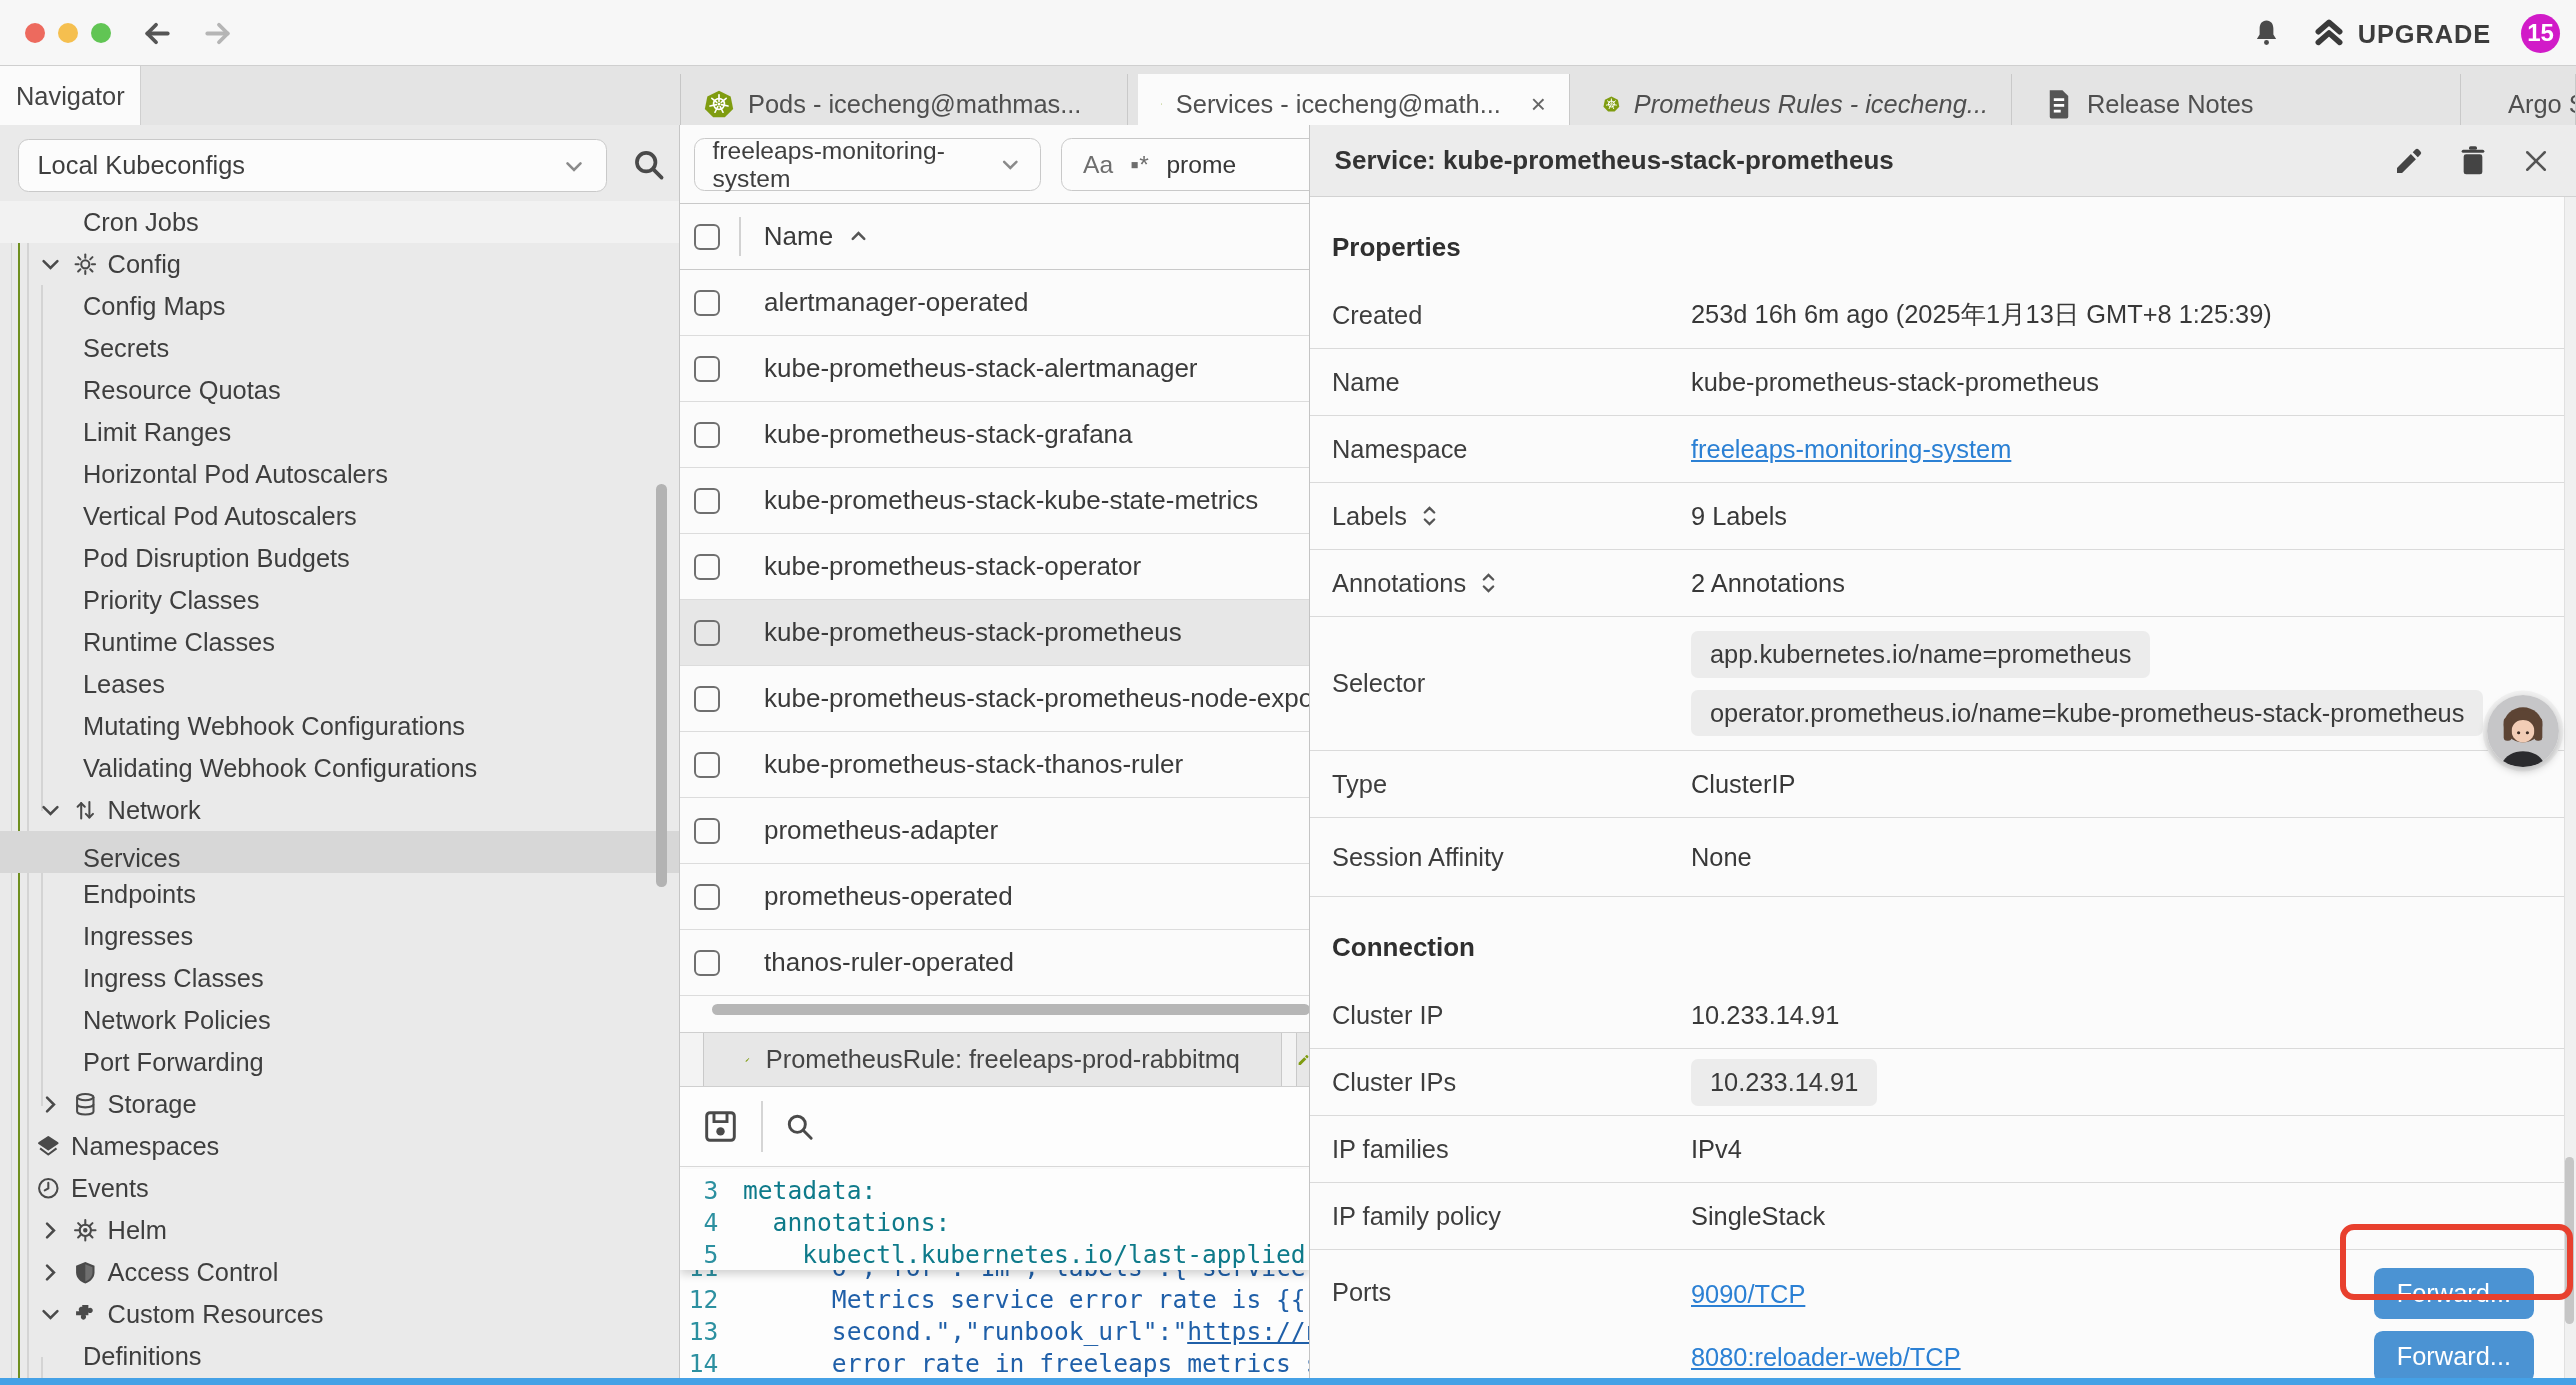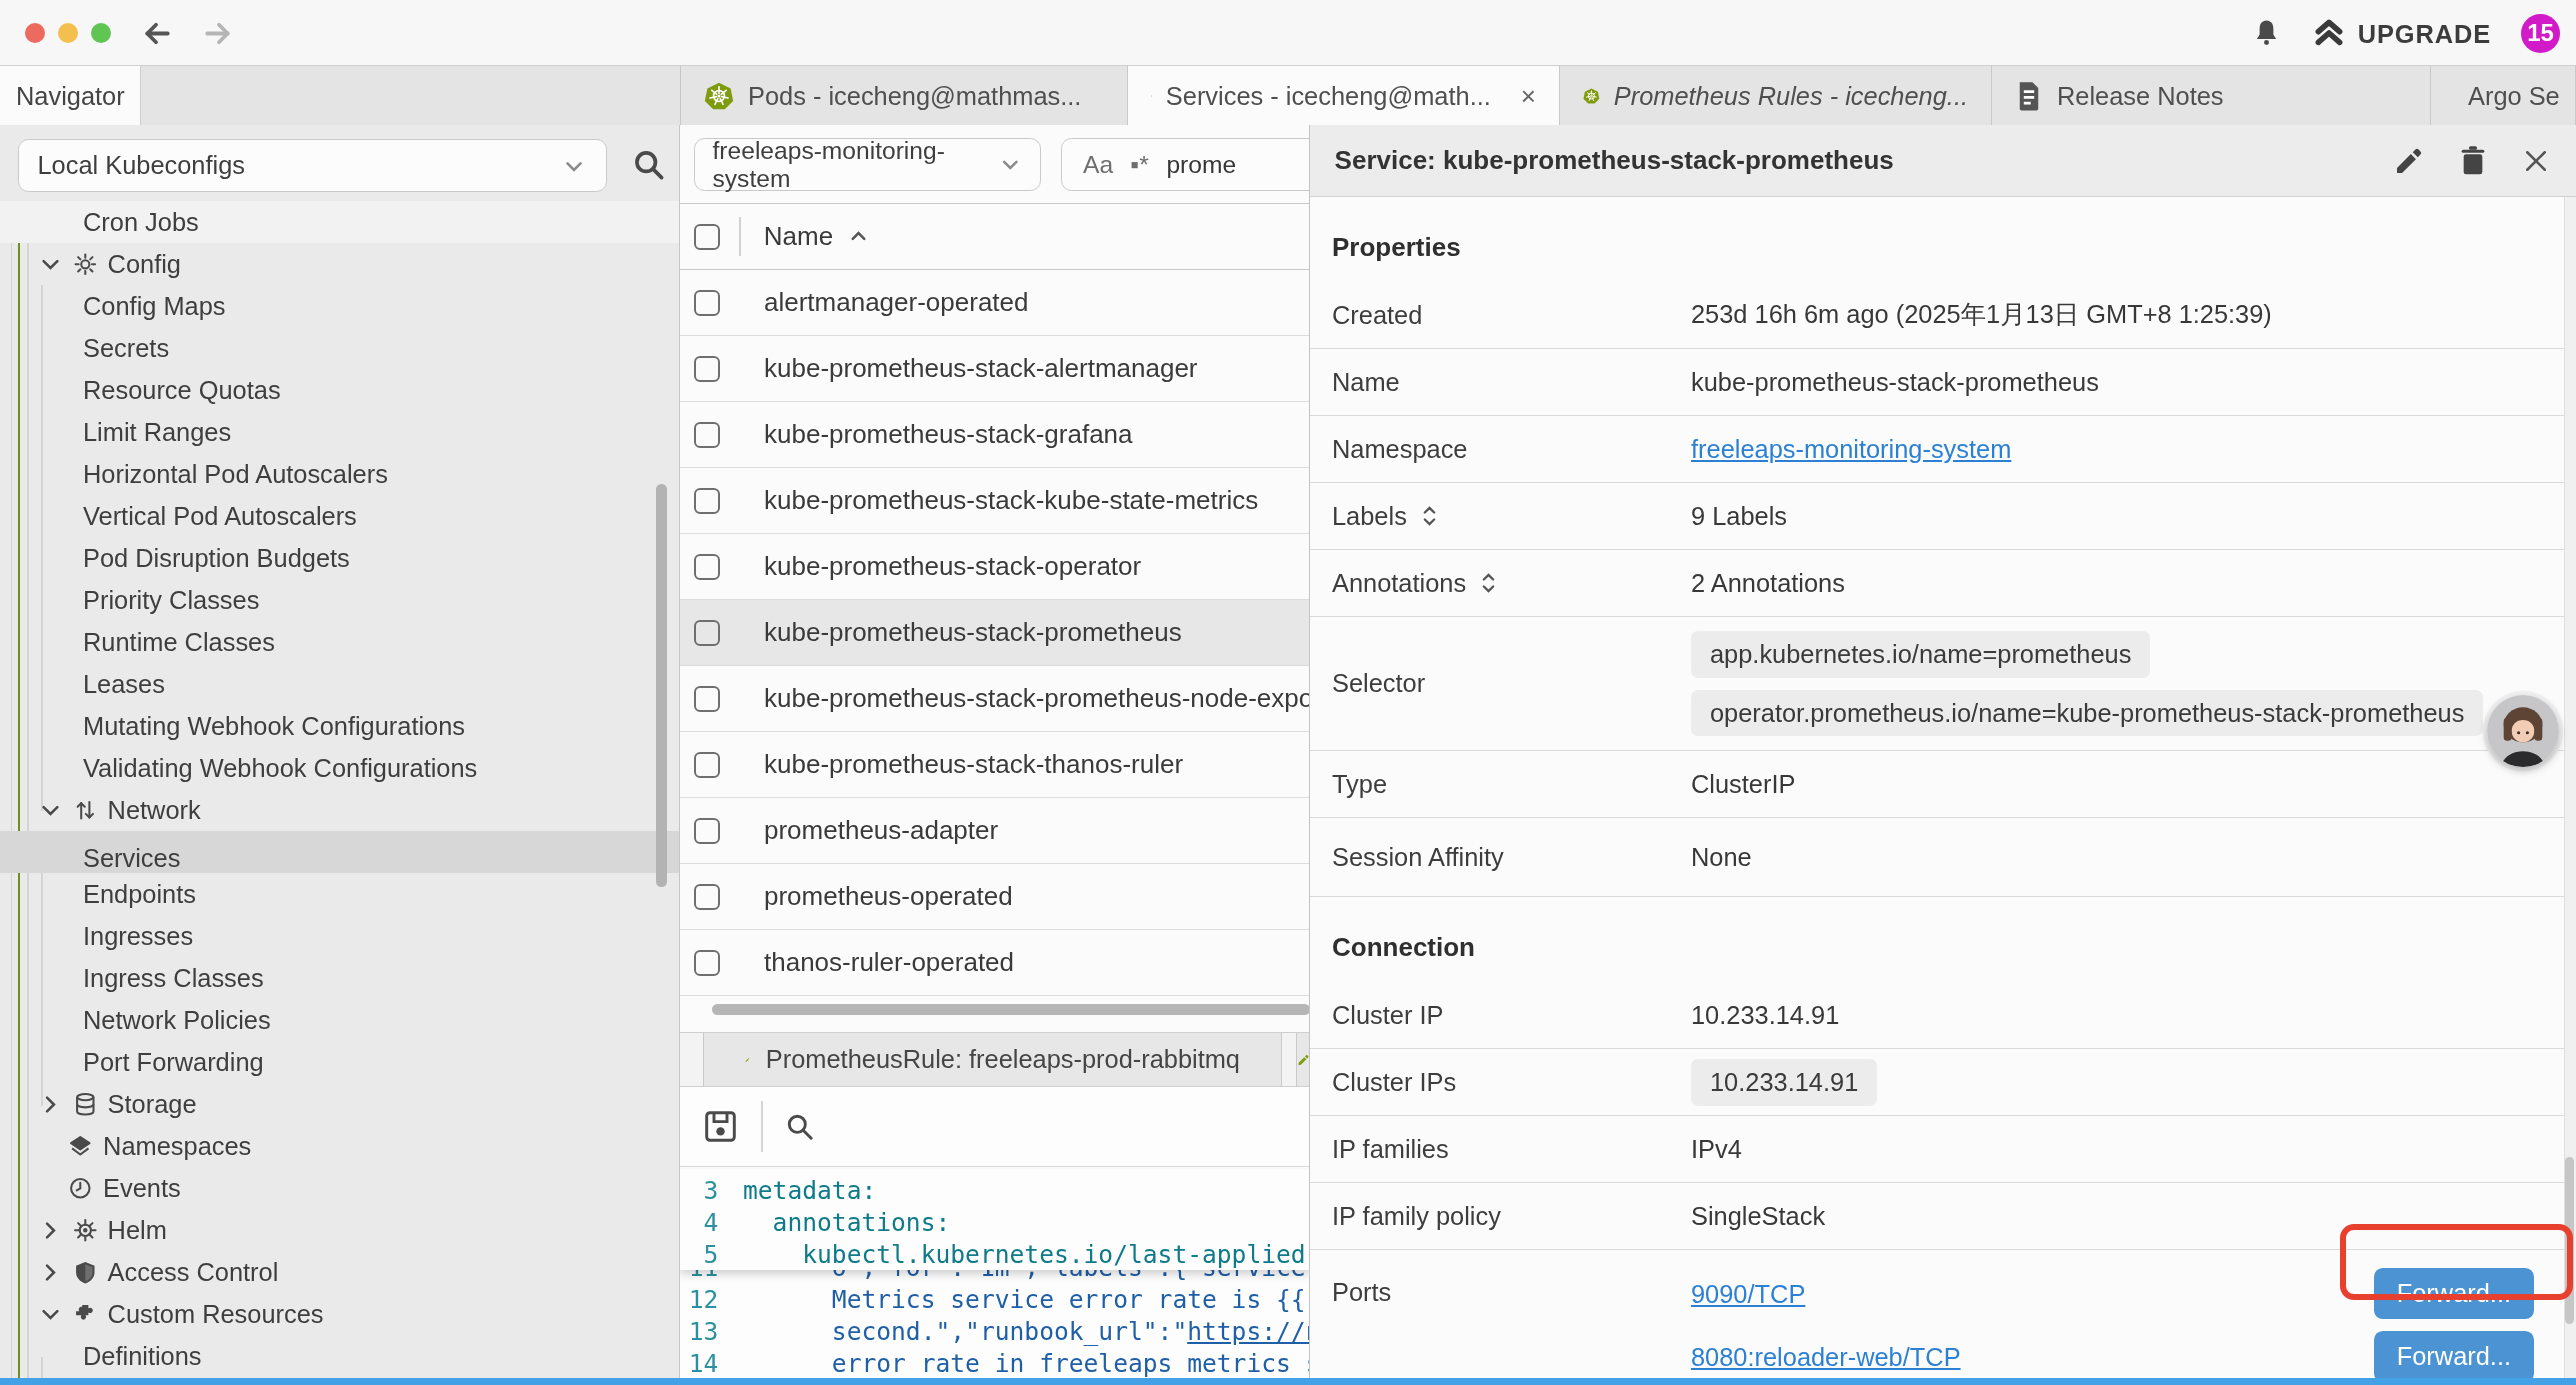--- a/index.html
+++ b/index.html
@@ -18,42 +18,42 @@
   .arrow-back { left:140px; }
   .arrow-fwd { left:200px; }
   .chrome-right { position:absolute; right:16px; top:0; height:66px; display:flex; align-items:center; gap:30px; }
   .upgrade { display:flex; align-items:flex-end; gap:12.3px; cursor:default; }
   .upgrade-label { font-size:25.4px; font-weight:700; color:#3c3c3c; letter-spacing:0.9px; }
   .badge { width:39px; height:39px; border-radius:50%; background:#d11bc8; color:#fff; font-size:24px; font-weight:700; display:flex; align-items:center; justify-content:center; }
 
   
   .tabstrip { position:absolute; left:0; top:66px; width:2576px; height:60px; background:#e4e4e4; border-bottom:1.8px solid #c2c2c2; }
   .nav-tab { position:absolute; left:0; top:0; width:141px; height:60px; background:#fbfbfb; border-right:1.8px solid #cfcfcf; display:flex; align-items:center; padding-left:16px; font-size:25.4px; color:#444; }
-  .tabs-right { position:absolute; left:680px; top:0; right:0; height:60px; display:flex; border-left:1.8px solid #c6c6c6; }
+  .tabs-right { position:absolute; left:680px; top:8px; right:0; height:60px; display:flex; border-left:1.8px solid #c6c6c6;gap:10px; }
   .tab { display:flex; align-items:center; gap:14px; padding:0 23px; border-right:1.8px solid #c9c9c9; font-size:25.4px; color:#4f4f4f; white-space:nowrap; overflow:hidden; }
   .tab.active { background:#fbfbfb; box-shadow:0 1.8px 0 #fbfbfb; }
   .tab.italic .tab-title { font-style:italic; }
   .tab-close { margin-left:16px; font-size:26px; color:#666; }
   .tw1{width:447px;} .tw2{width:432px;} .tw3{width:432px;} .tw4{width:439px;} .tw5{flex:1;}
 
   
   .sidebar { position:absolute; left:0; top:125px; width:680px; bottom:0; background:#eaeaea; border-right:1.8px solid #c6c6c6; overflow:hidden; }
   .kubeconfig-row { position:relative; height:77px; }
   .kubeconfig-select { position:absolute; left:17.5px; top:14px; width:589px; height:53px; border:1.8px solid #c9c9c9; border-radius:10.5px; background:#fcfcfc; display:flex; align-items:center; padding:0 19px; font-size:25.4px; color:#3e3e3e; }
   .kc-chev { margin-left:auto; }
   .sb-search { position:absolute; right:12.3px; top:21px; }
   .guides { position:absolute; top:76px; bottom:0; left:0; width:680px; pointer-events:none; }
   .gl { position:absolute; top:0; bottom:0; width:1.8px; background:#d4d4d4; }
   .gl.green { background:#6f8f1f; }
   .seg { position:absolute; width:1.8px; background:#d4d4d4; left:41px; }
   .tree { position:absolute; left:0; top:76px; right:0; }
   .s-item { height:42px; display:flex; align-items:center; font-size:25.4px; color:#3e3e3e; white-space:nowrap; }
   .s-item.leaf { padding-left:83px; }
   .s-item.group { padding-left:39px; gap:10.5px; }
-  .s-item.noarrow { padding-left:68px; gap:10.5px; }
+  .s-item.noarrow { padding-left:36px; gap:10.5px; }
   .s-item.selected { background:#d7d7d7;align-items:flex-end; }
   .s-item.hover { background:#f2f2f2; }
   .chev svg, .s-icon svg { display:block; }
   .chev { width:23px; display:flex; justify-content:center; }
   .sb-scroll { position:absolute; right:12.3px; top:359px; width:10.5px; height:403px; background:#b3b3b3; border-radius:5.3px; }
 
   
   .middle { position:absolute; left:680px; top:125px; width:630px; bottom:0; background:#fbfbfb; overflow:hidden; }
   .filterbar { position:relative; height:79px; border-bottom:1.8px solid #c9c9c9; background:#fbfbfb; }
   .ns-select { position:absolute; left:14px; top:13px; width:347px; height:53px; border:1.8px solid #c9c9c9; border-radius:10.5px; background:#fcfcfc; display:flex; align-items:center; padding:0 17.5px; font-size:24.6px; color:#3e3e3e; }

